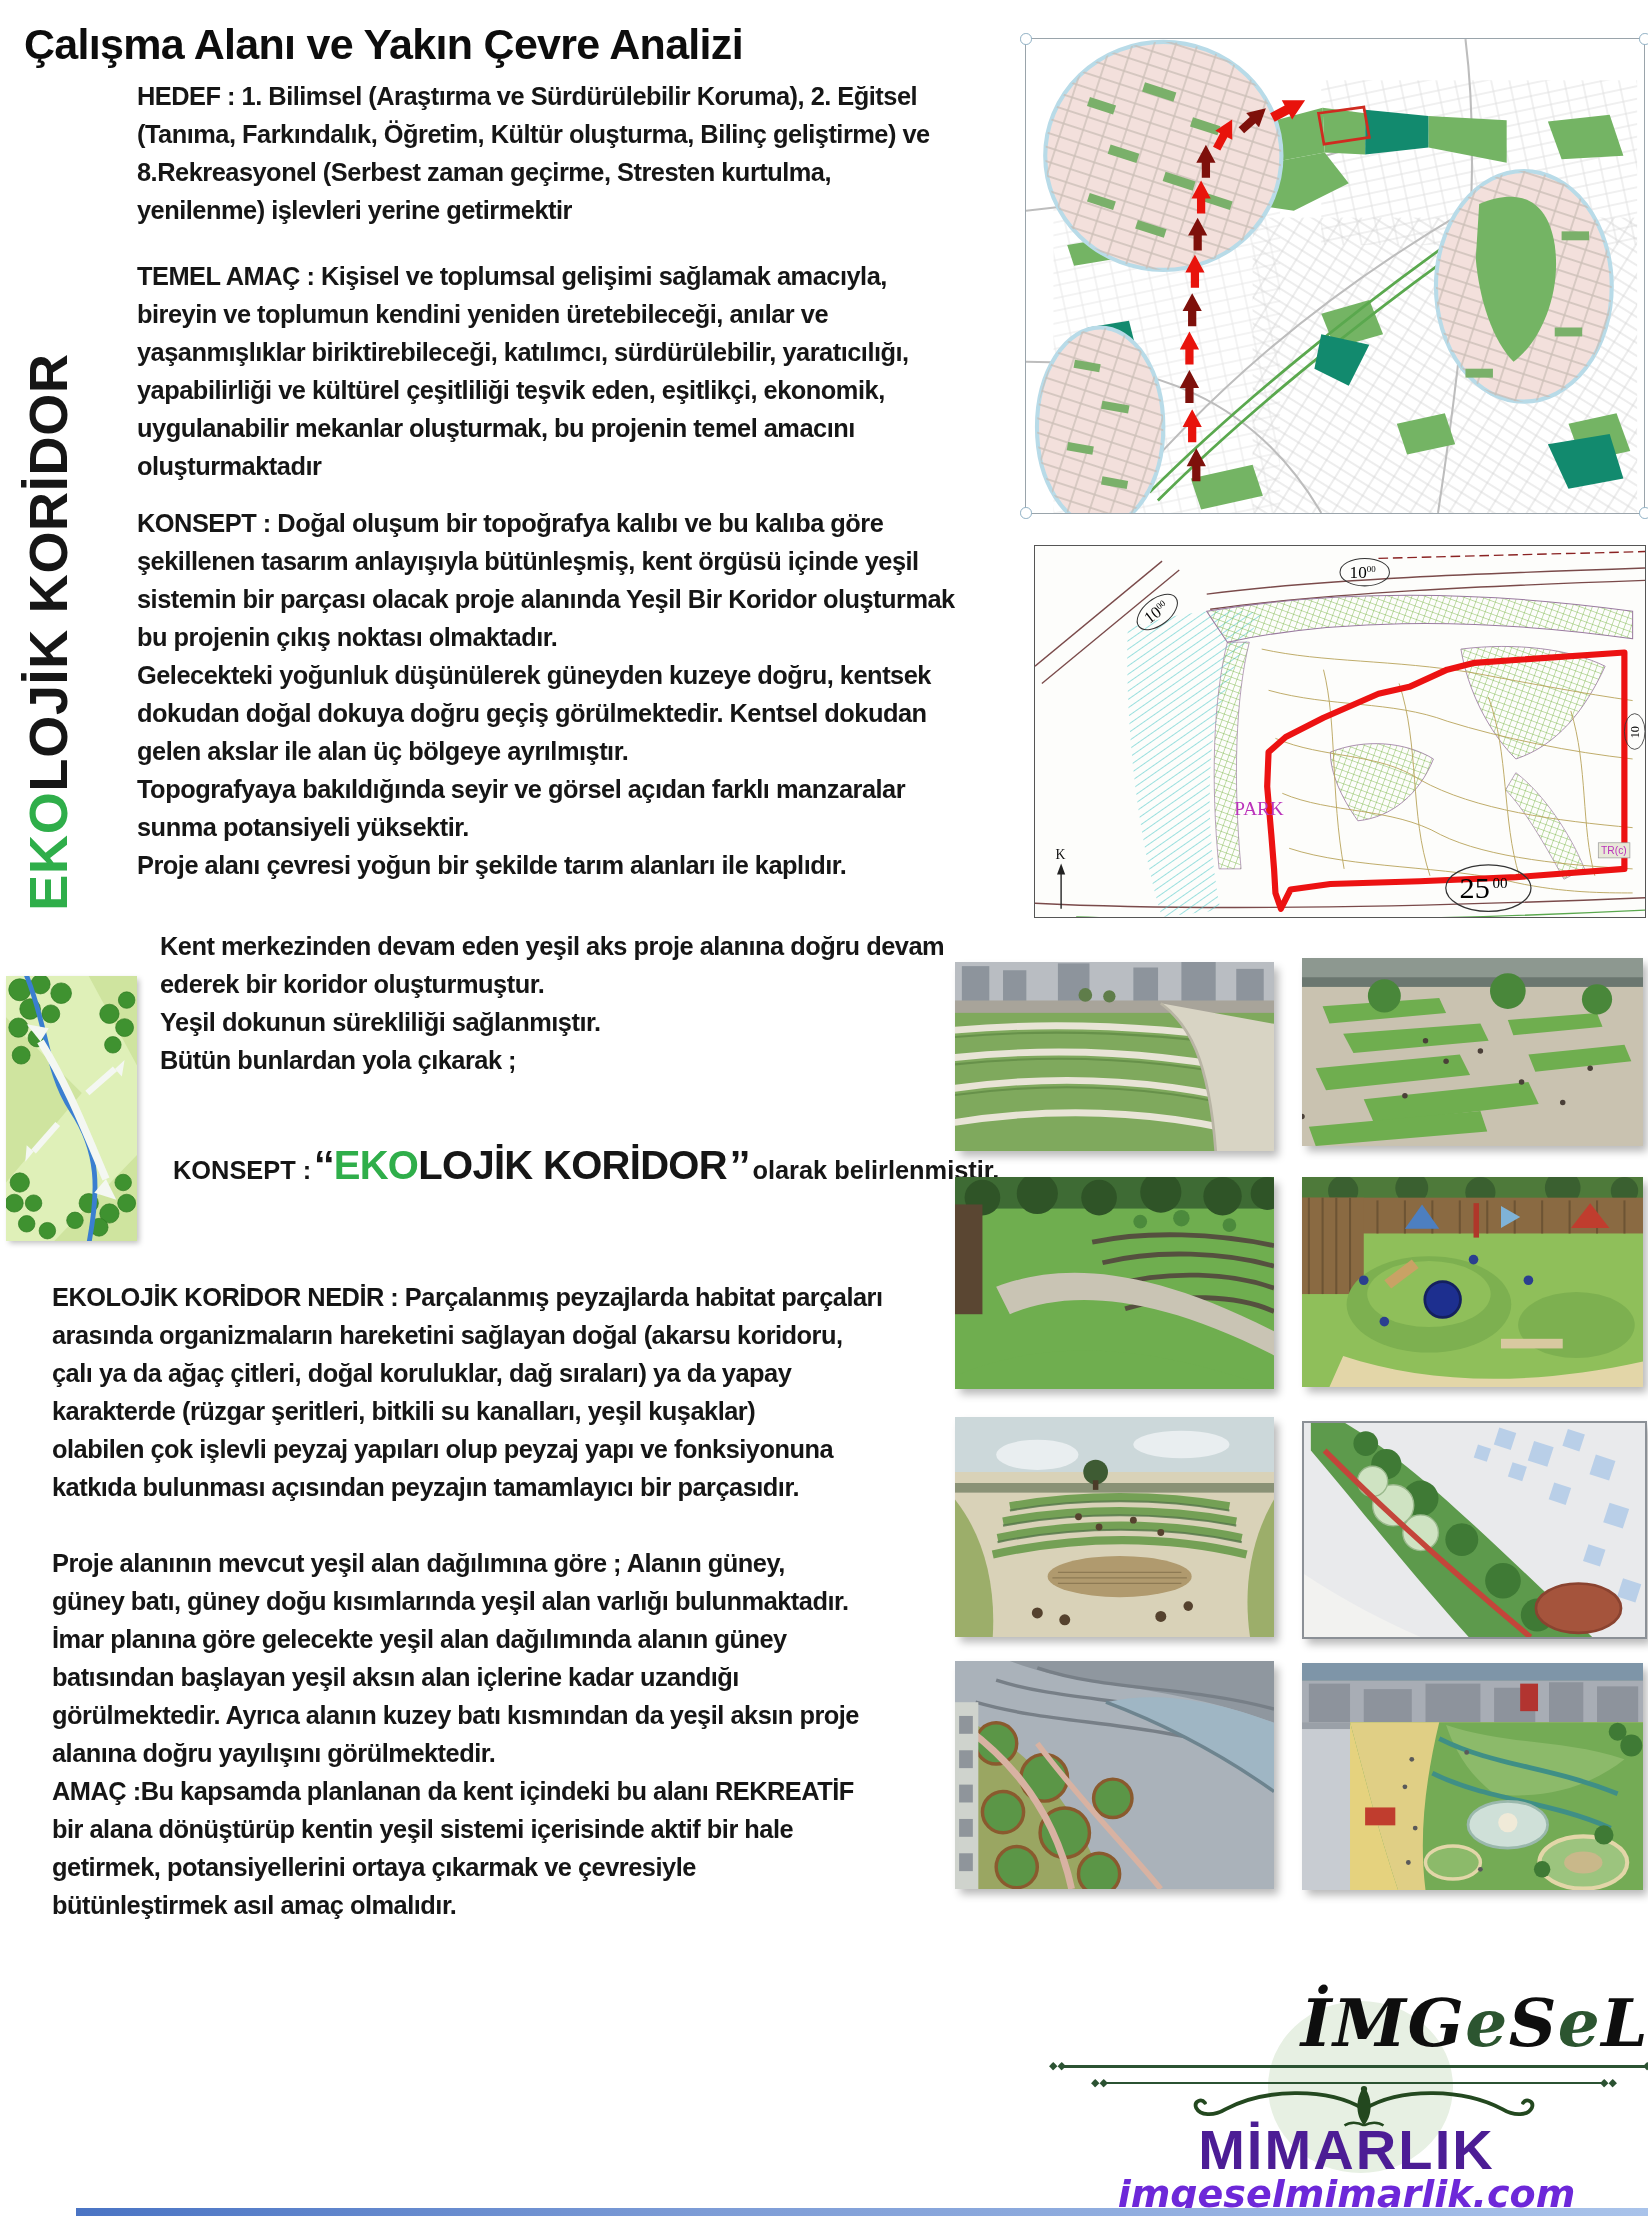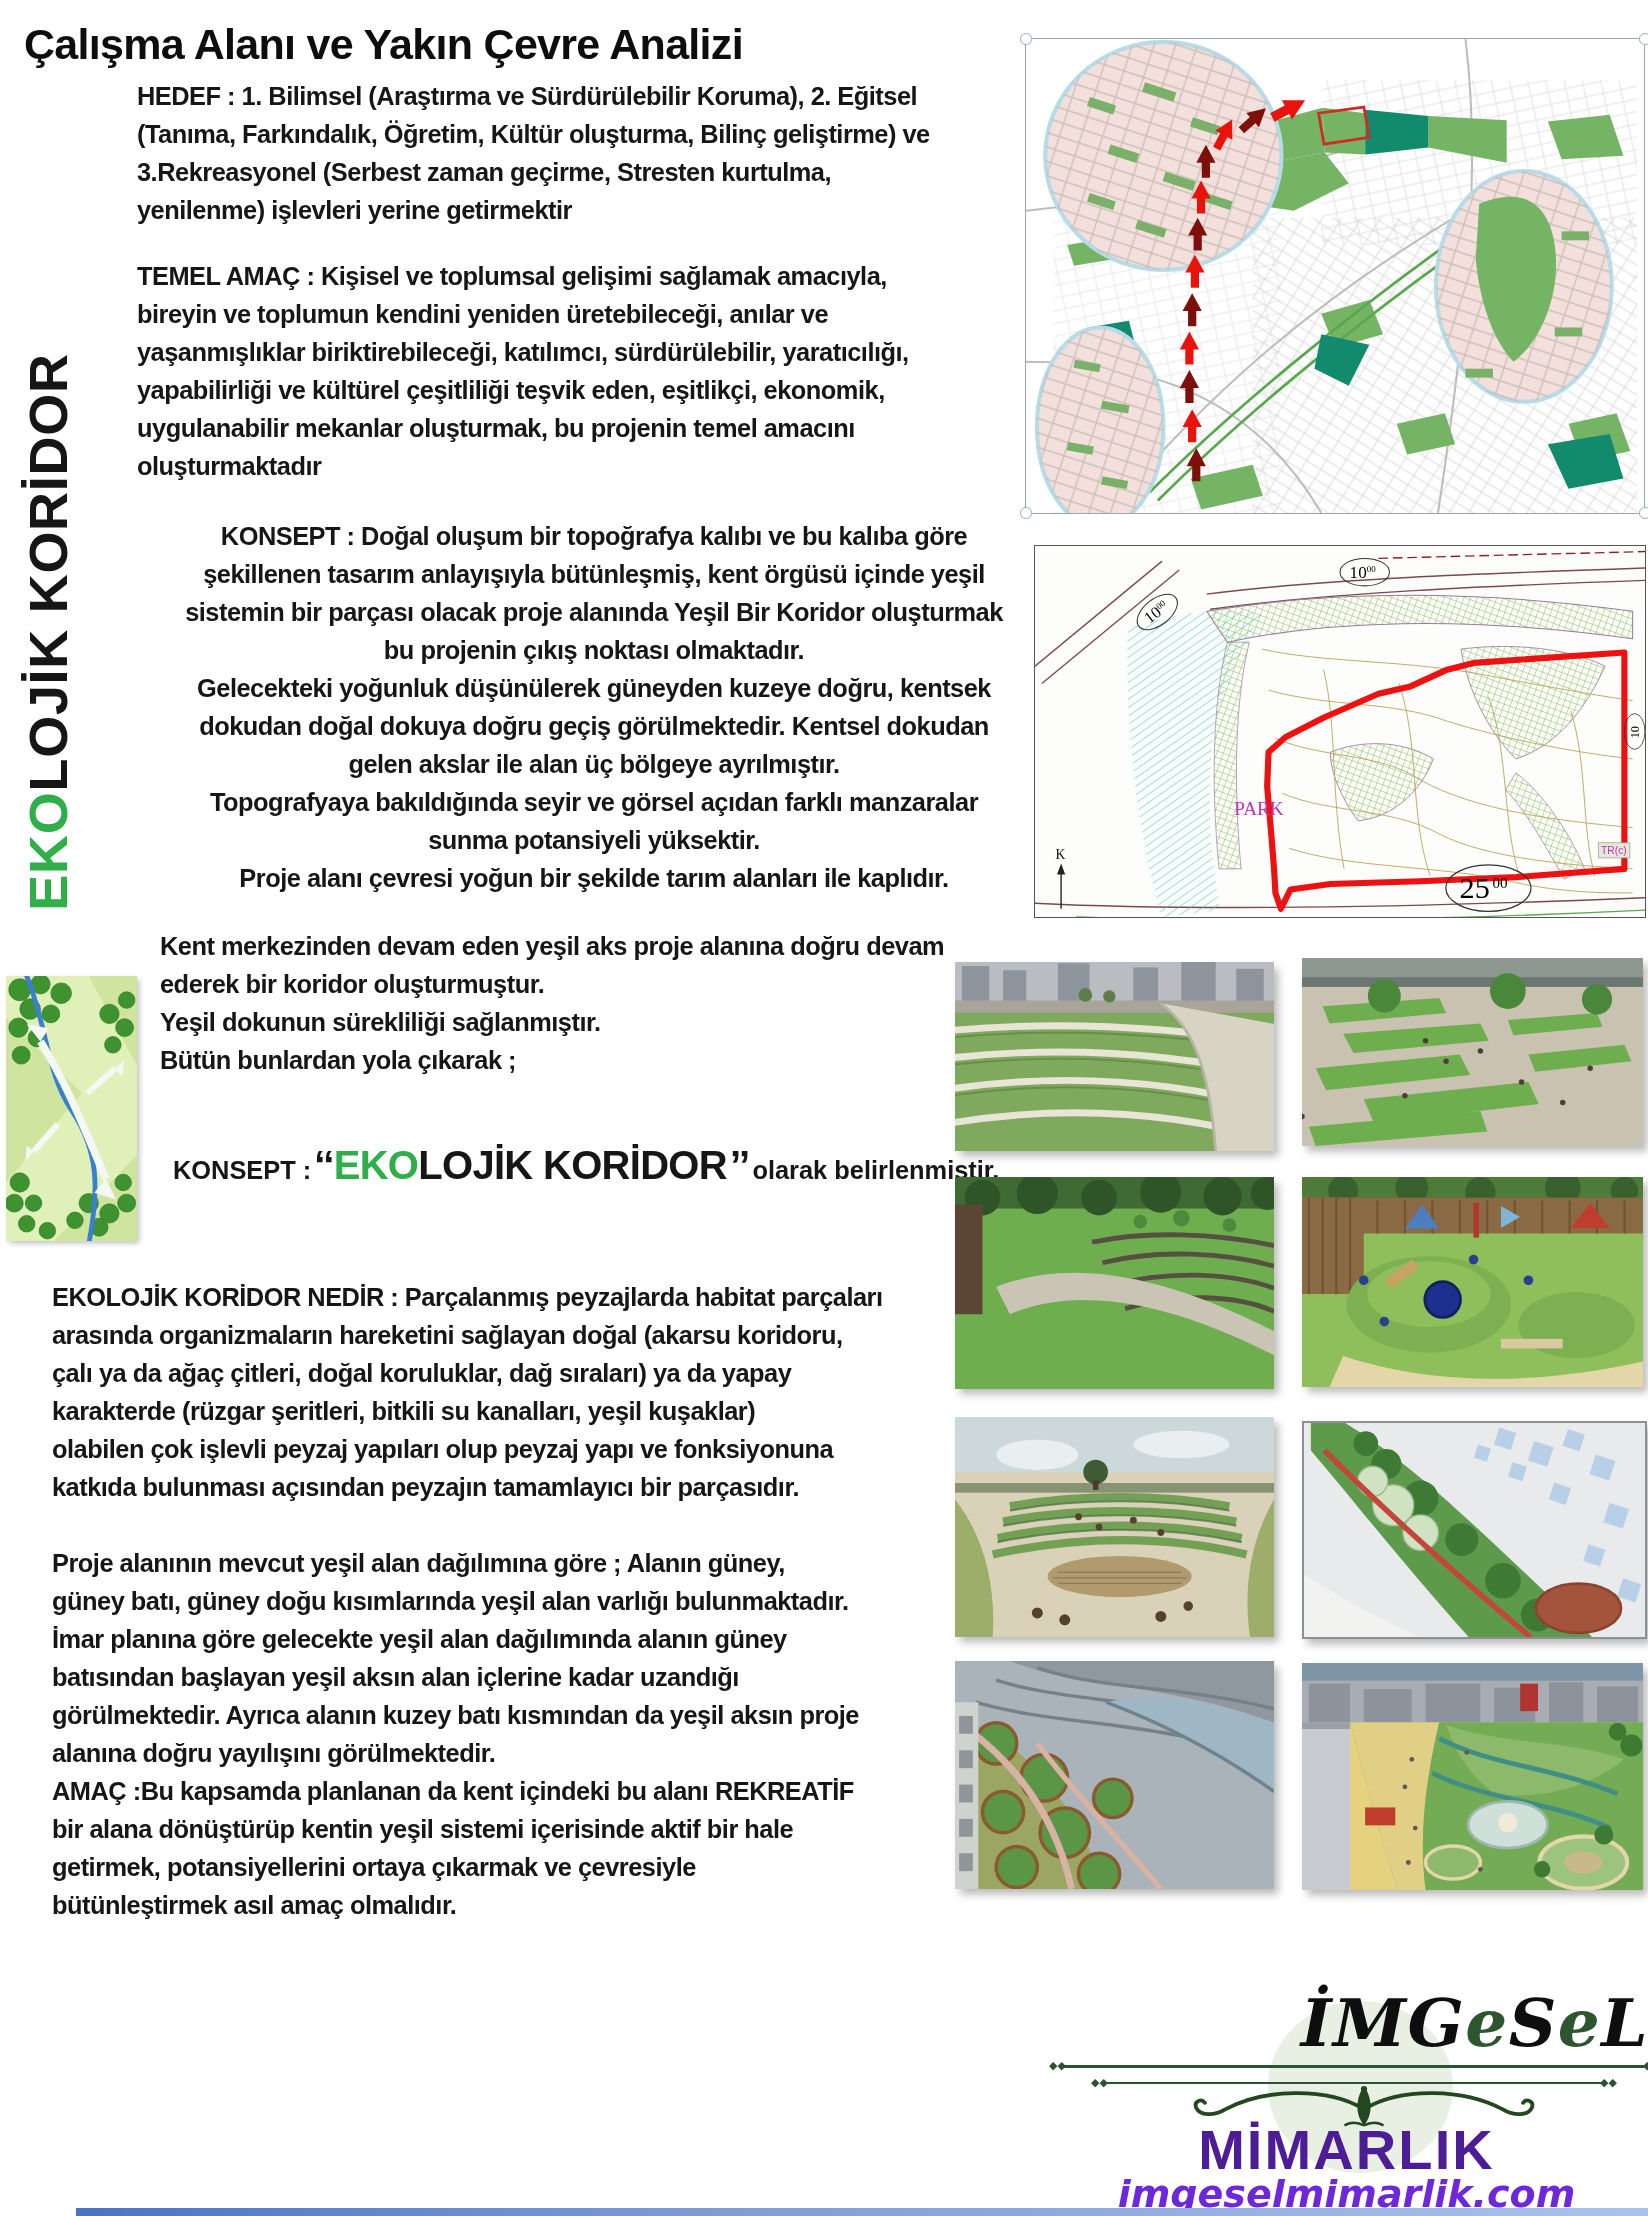--- a/index.html
+++ b/index.html
@@ -44,31 +44,31 @@
 <div id="board">
 
   <div class="abs title" style="left:24px;top:4.1px;width:893px;">Çalışma Alanı ve Yakın Çevre Analizi</div>
 
   <div class="abs vbanner">
     <span class="green">EKO</span><span>LOJİK  KORİDOR</span>
   </div>
 
   <div class="abs para" style="left:137px;top:77px;width:907px;">HEDEF : 1. Bilimsel (Araştırma ve Sürdürülebilir Koruma), 2. Eğitsel
 (Tanıma, Farkındalık, Öğretim, Kültür oluşturma, Bilinç geliştirme) ve
-3.Rekreasyonel (Serbest zaman geçirme, Stresten kurtulma,
+8.Rekreasyonel (Serbest zaman geçirme, Stresten kurtulma,
 yenilenme) işlevleri yerine getirmektir</div>
 
   <div class="abs para" style="left:137px;top:257px;width:907px;">TEMEL AMAÇ : Kişisel ve toplumsal gelişimi sağlamak amacıyla,
 bireyin ve toplumun kendini yeniden üretebileceği, anılar ve
 yaşanmışlıklar biriktirebileceği, katılımcı, sürdürülebilir, yaratıcılığı,
 yapabilirliği ve kültürel çeşitliliği teşvik eden, eşitlikçi, ekonomik,
 uygulanabilir mekanlar oluşturmak, bu projenin temel amacını
 oluşturmaktadır</div>
 
-  <div class="abs para" style="left:137px;top:517px;width:914px;text-align:center;">KONSEPT : Doğal oluşum bir topoğrafya kalıbı ve bu kalıba göre
+  <div class="abs para" style="left:137px;top:504px;width:914px;">KONSEPT : Doğal oluşum bir topoğrafya kalıbı ve bu kalıba göre
 şekillenen tasarım anlayışıyla bütünleşmiş, kent örgüsü içinde yeşil
 sistemin bir parçası olacak proje alanında Yeşil Bir Koridor oluşturmak
 bu projenin çıkış noktası olmaktadır.
 Gelecekteki yoğunluk düşünülerek güneyden kuzeye doğru, kentsek
 dokudan doğal dokuya doğru geçiş görülmektedir. Kentsel dokudan
 gelen akslar ile alan üç bölgeye ayrılmıştır.
 Topografyaya bakıldığında seyir ve görsel açıdan farklı manzaralar
 sunma potansiyeli yüksektir.
 Proje alanı çevresi yoğun bir şekilde tarım alanları ile kaplıdır.</div>
 

